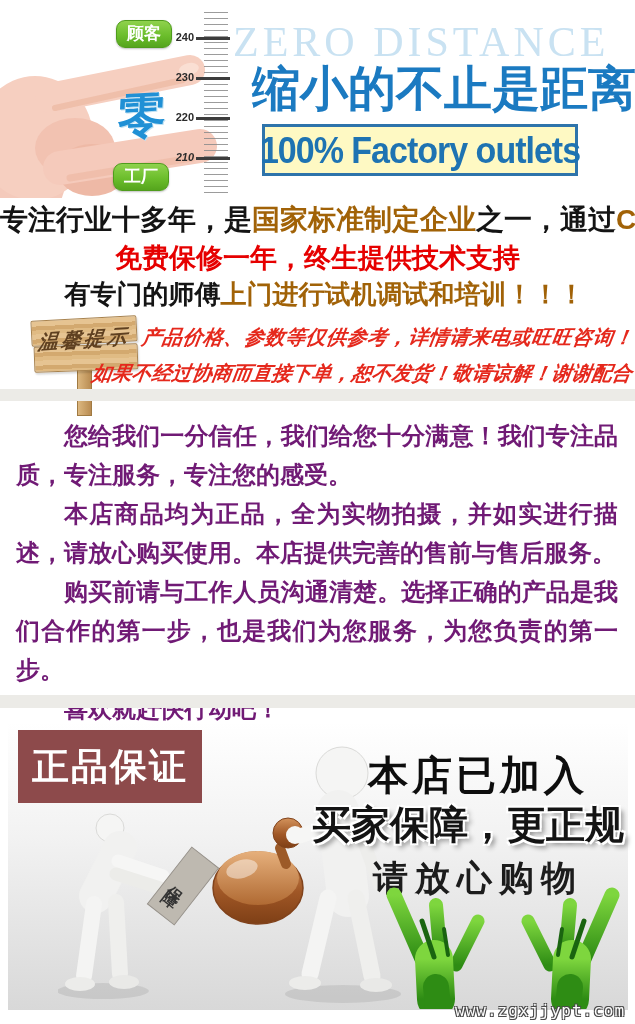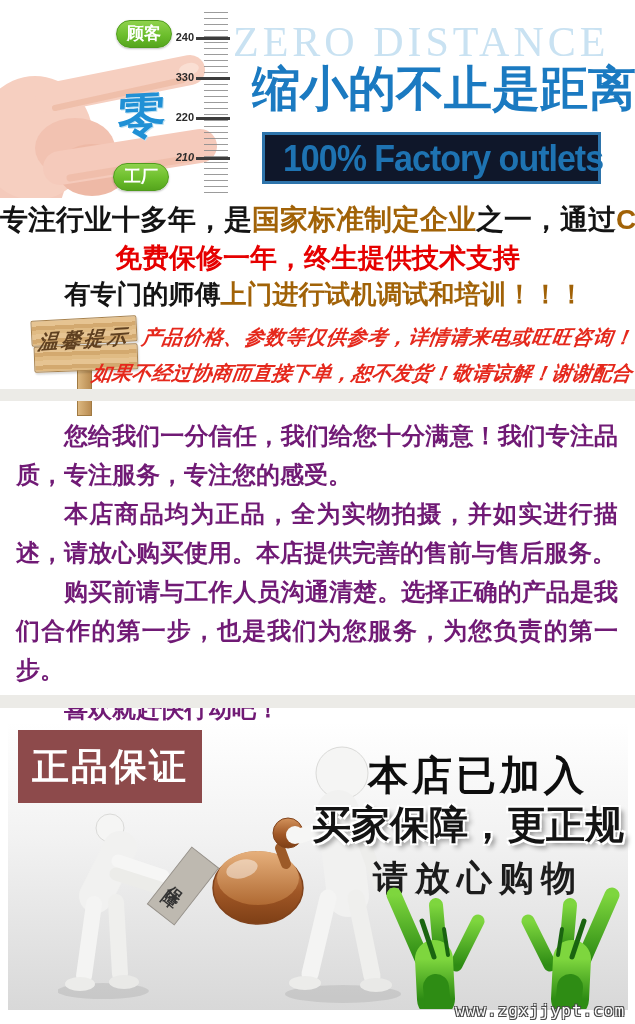--- a/index.html
+++ b/index.html
@@ -2,21 +2,21 @@
 <html><head>
 <meta charset="utf-8">
 <style>
   html,body{margin:0;padding:0;background:#fff;}
   .stage{position:relative;width:635px;height:1024px;background:#fff;overflow:hidden;
          font-family:"Liberation Sans",sans-serif;}
   .abs{position:absolute;}
 
   
   .badge{position:absolute;width:54px;height:26px;line-height:26px;text-align:center;
-         color:#fff;font-size:17px;font-weight:bold;border-radius:14px;
+         color:#fff;font-size:17px;font-weight:bold;border-radius:9px;
          background:linear-gradient(180deg,#8fd24d 0%,#6cbe2c 55%,#55a51d 100%);
          border:1px solid #4f9c1c;box-shadow:0 1px 2px rgba(0,0,0,.25);}
   .zero{position:absolute;left:118px;top:84px;font-size:48px;font-weight:900;color:#2090d5;
         transform:skewX(-6deg) rotate(-3deg);text-shadow:1px 1px 0 #bfe0f2;}
   .ruler{position:absolute;left:204px;top:12px;width:24px;height:184px;
          background:repeating-linear-gradient(to bottom,#8a8a8a 0 1px,transparent 1px 6px);
          opacity:.85;}
   .tickmajor{position:absolute;left:196px;width:34px;height:3px;background:#3c3c3c;}
   .rlabel{position:absolute;left:164px;width:30px;text-align:right;font-size:11px;
           font-weight:bold;color:#2b2b2b;}
@@ -26,23 +26,23 @@
          font-weight:700;color:#1b7ac1;letter-spacing:0px;}
   .tagline{position:absolute;left:268px;top:108px;width:306px;text-align:center;z-index:3;
            background:#fff;color:#e60000;font-size:21px;font-weight:900;letter-spacing:1px;
            white-space:nowrap;}
   .arrowline{display:inline-block;vertical-align:middle;width:30px;height:0;
              border-top:2px solid #e60000;position:relative;margin:0 3px 4px 3px;}
   .arrowline.l::after{content:"";position:absolute;right:-2px;top:-6px;border-left:9px solid #e60000;
              border-top:5px solid transparent;border-bottom:5px solid transparent;}
   .arrowline.r::before{content:"";position:absolute;left:-2px;top:-6px;border-right:9px solid #e60000;
              border-top:5px solid transparent;border-bottom:5px solid transparent;}
-  .outletbox{position:absolute;left:262px;top:132px;width:310px;height:46px;z-index:2;
+  .outletbox{position:absolute;left:262px;top:124px;width:310px;height:46px;z-index:2;
              border:3px solid #2e74ab;display:flex;align-items:center;justify-content:center;
-             background:#0f172a;padding-left:23px;}
+             background:#fef9c3;}
   .outlettext{font-size:34px;font-weight:900;color:#1e73b2;letter-spacing:-1px;
               transform:scaleY(1.08);white-space:nowrap;}
 
   
   .claim{position:absolute;left:0;width:635px;text-align:center;font-weight:900;
          color:#141414;white-space:nowrap;}
   .claim .red{color:#a16207;text-align:center;}
   .c1{top:201px;font-size:28px;}
   .c2{top:240px;font-size:27px;color:#e60000;}
   .c3{top:277px;font-size:26px;padding-left:7px;}
@@ -109,21 +109,21 @@
       <line x1="70" y1="160" x2="192" y2="140" stroke="rgba(225,160,130,0.28)" stroke-width="7" stroke-linecap="round"></line>
       <ellipse cx="189" cy="51" rx="10" ry="6" fill="#fadfd3" transform="rotate(-12 189 51)"></ellipse>
     </svg>
 
     <div class="ruler"></div>
     <div class="tickmajor" style="top:37px;"></div>
     <div class="tickmajor" style="top:77px;"></div>
     <div class="tickmajor" style="top:117px;"></div>
     <div class="tickmajor" style="top:157px;"></div>
     <div class="rlabel" style="top:31px;">240</div>
-    <div class="rlabel" style="top:71px;">330</div>
+    <div class="rlabel" style="top:71px;">230</div>
     <div class="rlabel" style="top:111px;">220</div>
     <div class="rlabel" style="top:151px;font-style:italic;">210</div>
 
     <div class="badge" style="left:116px;top:20px;">顾客</div>
     <div class="badge" style="left:113px;top:163px;">工厂</div>
     <div class="zero">零</div>
 
     <div class="hl-en">ZERO DISTANCE</div>
     <div class="hl-cn">缩小的不止是距离</div>
 

